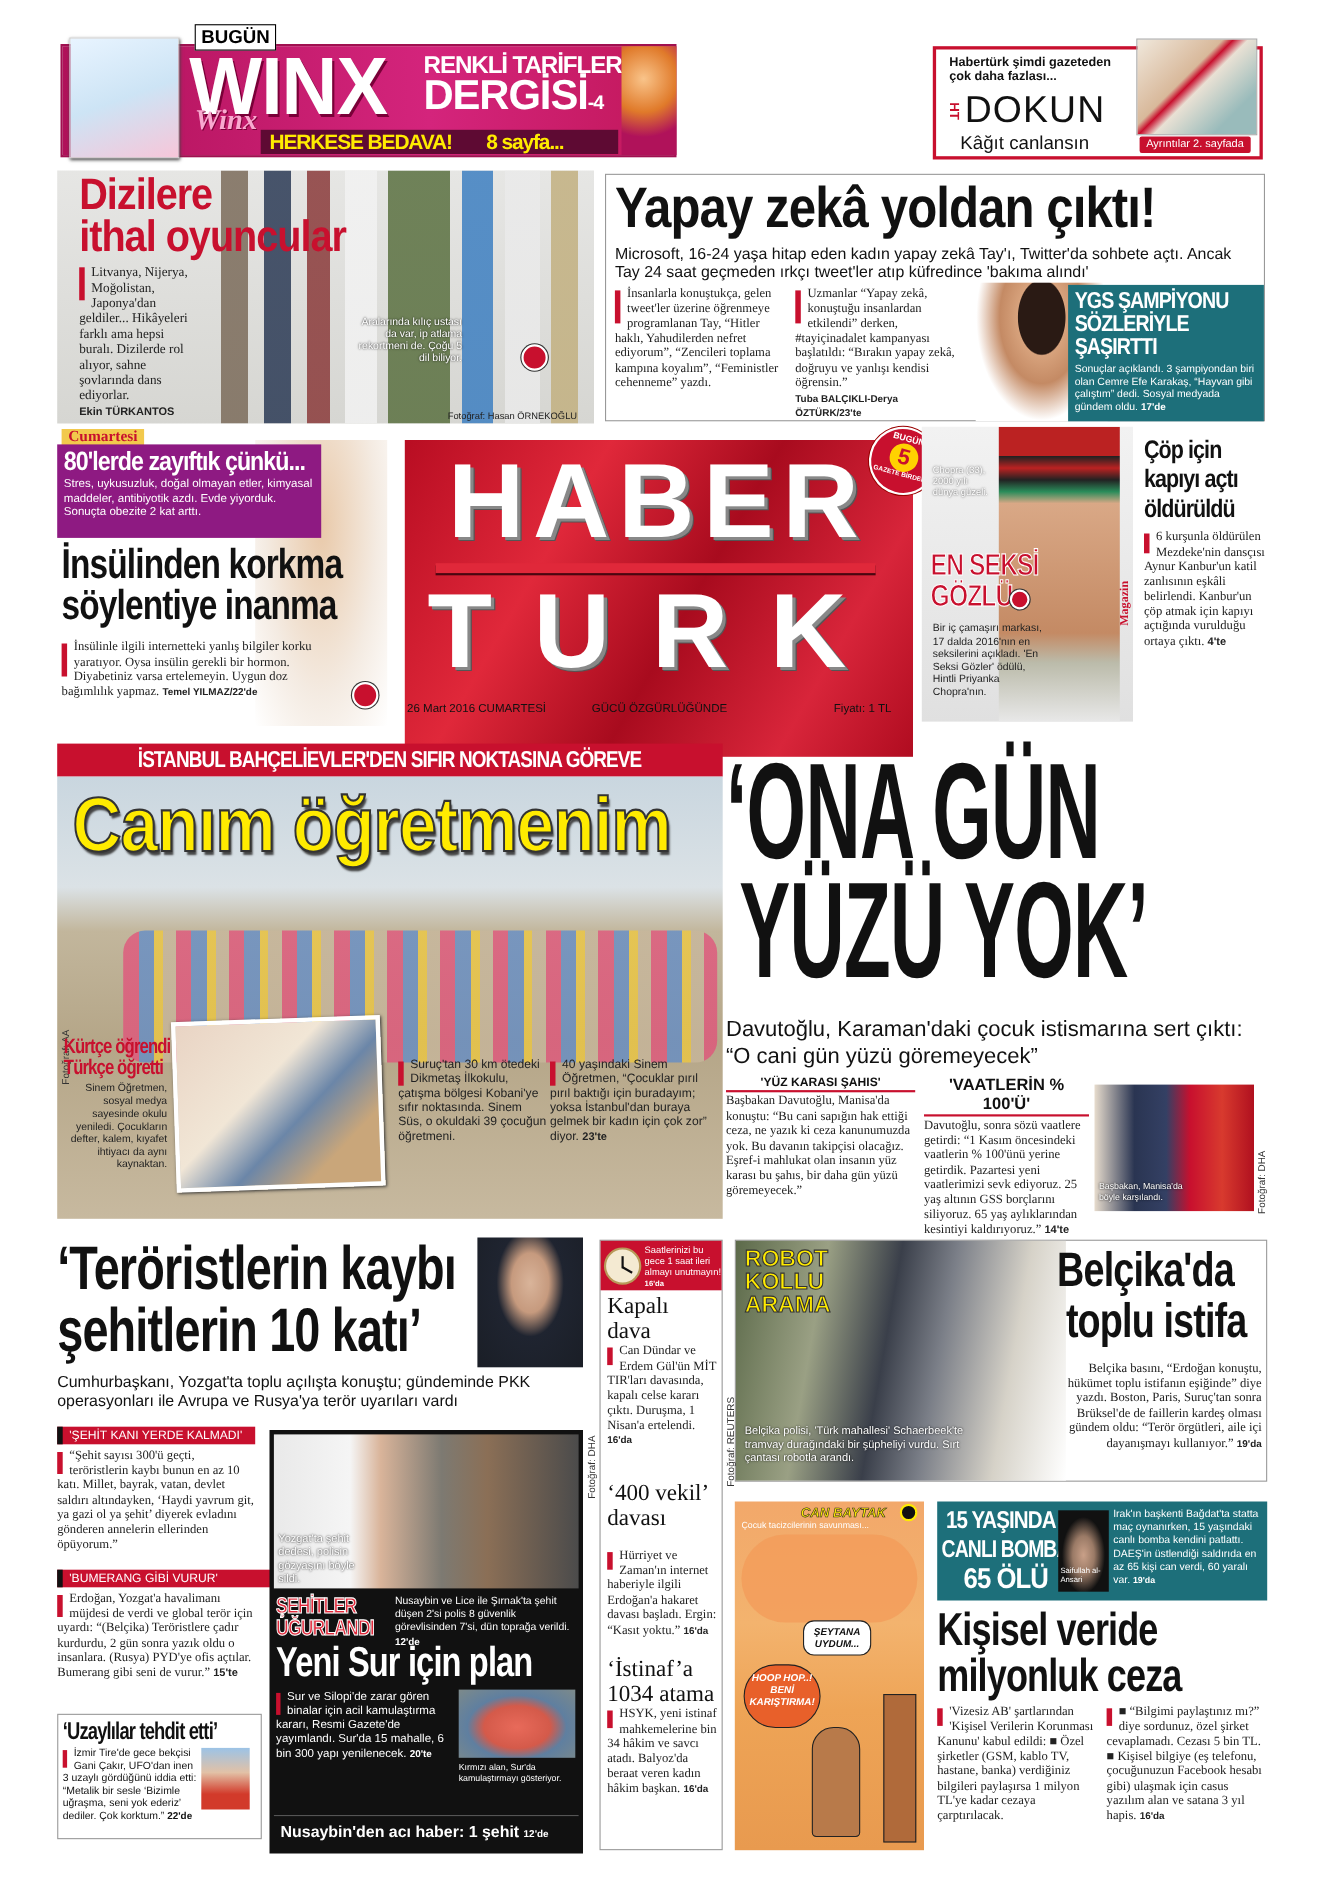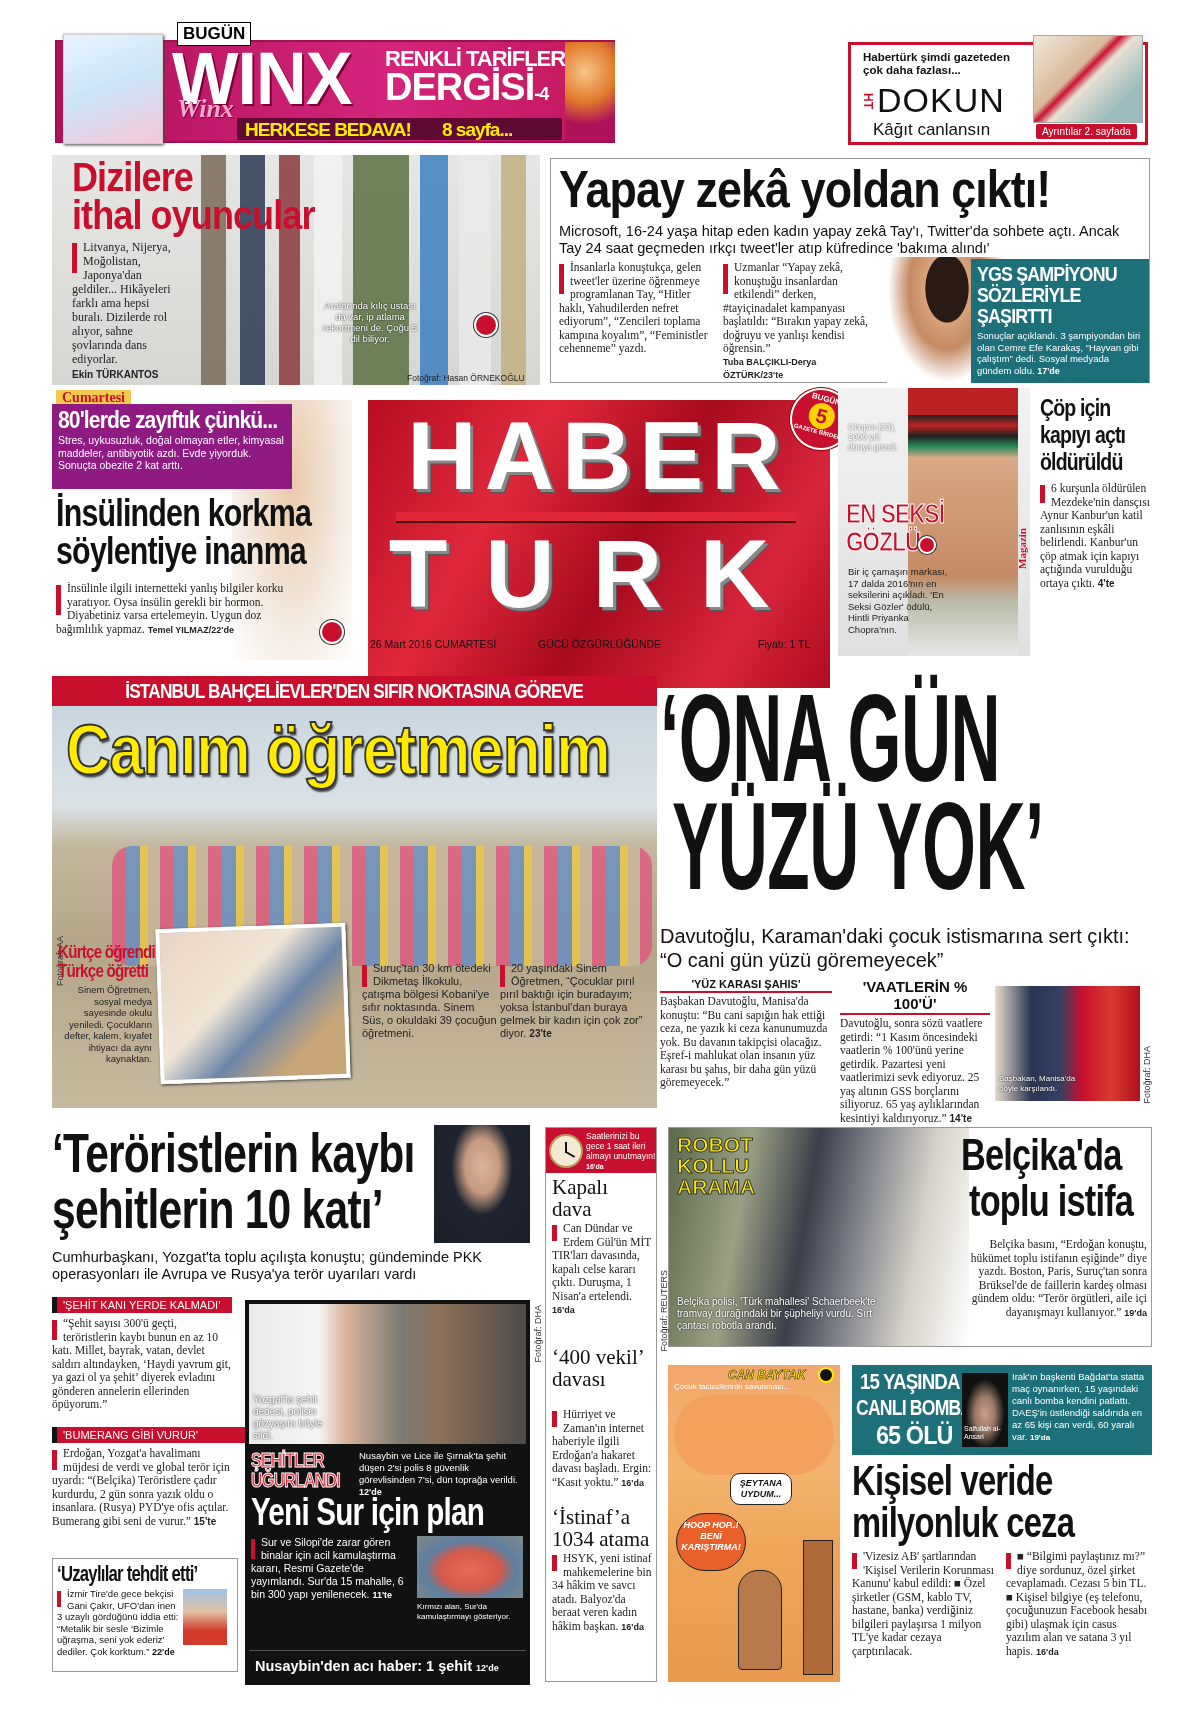--- a/index.html
+++ b/index.html
@@ -46,21 +46,21 @@
 
 <div class="abs photo" style="left:52px;top:155px;width:488px;height:230px;background:linear-gradient(180deg,#e6e6e4,#d6d6d2)">
   <div class="abs" style="left:135px;top:0;width:353px;height:230px;background:
     linear-gradient(90deg,transparent 0,transparent 4%,#7b6b5a 4%,#7b6b5a 11%,transparent 11%,transparent 15%,#2b3a55 15%,#2b3a55 22%,transparent 22%,transparent 26%,#8a3a3a 26%,#8a3a3a 32%,transparent 32%,transparent 36%,#f2f2f2 36%,#f2f2f2 44%,transparent 44%,transparent 47%,#5a7040 47%,#5a7040 63%,transparent 63%,transparent 66%,#3d7fc1 66%,#3d7fc1 74%,transparent 74%,transparent 77%,#eaeaea 77%,#eaeaea 86%,transparent 86%,transparent 89%,#c2b080 89%,#c2b080 96%,transparent 96%);opacity:.85"></div>
   <div class="abs cond" style="left:20px;top:2px;color:#c8102e;font-size:40px;line-height:40px;transform:scaleX(0.9)">Dizilere</div>
   <div class="abs cond" style="left:20px;top:40px;color:#c8102e;font-size:40px;line-height:40px;transform:scaleX(0.9)">ithal oyuncular</div>
   <div class="abs body-serif" style="left:20px;top:85px;width:110px;font-size:12px;line-height:14px">
     <span class="bar"></span><span>Litvanya, Nijerya, Moğolistan, Japonya'dan geldiler... Hikâyeleri farklı ama hepsi buralı. Dizilerde rol alıyor, sahne şovlarında dans ediyorlar.</span>
     <div class="ref" style="margin-top:2px">Ekin TÜRKANTOS</div>
   </div>
-  <div class="abs" style="left:268px;top:145px;width:100px;font-size:9.5px;color:#fff;text-align:center;text-shadow:0 0 2px #000">Aralarında kılıç ustası da var, ip atlama rekortmeni de. Çoğu 5 dil biliyor.</div>
+  <div class="abs" style="left:268px;top:132px;width:100px;font-size:9.5px;color:#fff;text-align:right;text-shadow:0 0 2px #000">Aralarında kılıç ustası da var, ip atlama rekortmeni de. Çoğu 5 dil biliyor.</div>
   <div class="abs" style="left:422px;top:158px;width:24px;height:24px;border-radius:50%;background:#c8102e;border:2px solid #fff;box-shadow:0 0 0 1px #333"></div>
   <div class="abs" style="left:355px;top:218px;font-size:8.5px;color:#222">Fotoğraf: Hasan ÖRNEKOĞLU</div>
 </div>
 
 <div class="abs" style="left:550px;top:158px;width:600px;height:225px;border:1px solid #999">
   <div class="abs cond" style="left:8px;top:2px;font-size:52px;line-height:56px;color:#111;transform:scaleX(0.86);white-space:nowrap">Yapay zekâ yoldan çıktı!</div>
   <div class="abs" style="left:8px;top:64px;width:580px;font-size:14.5px;line-height:17px;color:#111">Microsoft, 16-24 yaşa hitap eden kadın yapay zekâ Tay'ı, Twitter'da sohbete açtı. Ancak Tay 24 saat geçmeden ırkçı tweet'ler atıp küfredince 'bakıma alındı'</div>
   <div class="abs body-serif" style="left:8px;top:102px;width:155px;font-size:11.5px;line-height:13.5px">
     <span class="bar"></span><span>İnsanlarla konuştukça, gelen tweet'ler üzerine öğrenmeye programlanan Tay, “Hitler haklı, Yahudilerden nefret ediyorum”, “Zencileri toplama kampına koyalım”, “Feministler cehenneme” yazdı.</span>
   </div>
@@ -132,21 +132,21 @@
     <div class="abs cond" style="left:14px;top:8px;font-size:70px;line-height:72px;color:#ffeb00;transform:scaleX(0.88);white-space:nowrap;-webkit-text-stroke:2px #333;text-shadow:2px 3px 2px #444">Canım öğretmenim</div>
     <div class="abs credit" style="left:3px;top:230px">Fotoğraf: AA</div>
     <div class="abs" style="left:106px;top:220px;width:190px;height:155px;background:linear-gradient(135deg,#e9d4c4,#f1e6d6 40%,#6b86a8 60%,#c9a67a 80%);border:4px solid #fff;box-shadow:1px 1px 3px #333;transform:rotate(-2deg)"></div>
     <div class="abs cond" style="left:6px;top:236px;font-size:19px;line-height:20px;color:#c8102e;transform:scaleX(0.8);white-space:nowrap">Kürtçe öğrendi</div>
     <div class="abs cond" style="left:6px;top:255px;font-size:19px;line-height:20px;color:#c8102e;transform:scaleX(0.8);white-space:nowrap">Türkçe öğretti</div>
     <div class="abs" style="left:2px;top:278px;width:98px;text-align:right;font-size:9.5px;line-height:11.5px;color:#222">Sinem Öğretmen, sosyal medya sayesinde okulu yeniledi. Çocukların defter, kalem, kıyafet ihtiyacı da aynı kaynaktan.</div>
     <div class="abs body-sans" style="left:310px;top:256px;width:135px;font-size:11px;line-height:13px">
       <span class="bar" style="height:22px"></span><span>Suruç'tan 30 km ötedeki Dikmetaş İlkokulu, çatışma bölgesi Kobani'ye sıfır noktasında. Sinem Süs, o okuldaki 39 çocuğun öğretmeni.</span>
     </div>
     <div class="abs body-sans" style="left:448px;top:256px;width:150px;font-size:11px;line-height:13px">
-      <span class="bar" style="height:22px"></span><span>20 yaşındaki Sinem Öğretmen, “Çocuklar pırıl pırıl baktığı için buradayım; yoksa İstanbul'dan buraya gelmek bir kadın için çok zor” diyor.</span> <span class="ref">23'te</span>
+      <span class="bar" style="height:22px"></span><span>40 yaşındaki Sinem Öğretmen, “Çocuklar pırıl pırıl baktığı için buradayım; yoksa İstanbul'dan buraya gelmek bir kadın için çok zor” diyor.</span> <span class="ref">23'te</span>
     </div>
   </div>
 </div>
 
 <div class="abs" style="left:660px;top:676px;width:492px;height:432px">
   <div class="abs cond" style="left:0;top:0;font-size:124px;line-height:124px;transform:scaleX(0.56);white-space:nowrap">‘ONA GÜN</div>
   <div class="abs cond" style="left:12px;top:108px;font-size:124px;line-height:124px;transform:scaleX(0.56);white-space:nowrap">YÜZÜ YOK’</div>
   <div class="abs" style="left:0;top:248px;width:490px;font-size:20px;line-height:24px;color:#111">Davutoğlu, Karaman'daki çocuk istismarına sert çıktı: “O cani gün yüzü göremeyecek”</div>
   <div class="abs" style="left:0;top:302px;width:172px">
     <div style="font-weight:bold;font-size:11px;text-align:center;border-bottom:2px solid #c8102e;padding-bottom:1px">'YÜZ KARASI ŞAHIS'</div>
@@ -192,21 +192,21 @@
 
 <div class="abs" style="left:245px;top:1300px;width:285px;height:385px;background:#111">
   <div class="abs photo" style="left:4px;top:4px;width:277px;height:140px;background:linear-gradient(90deg,#e9e9e9 0,#f5f5f5 25%,#d9b49a 35%,#7d7a72 55%,#8b6f56 70%,#4b4b4b 100%)">
     <div class="abs" style="left:4px;top:90px;width:72px;font-size:10px;line-height:12px;color:#fff;text-shadow:0 0 2px #000">Yozgat'ta şehit dedesi, polisin gözyaşını böyle sildi.</div>
   </div>
   <div class="abs cond" style="left:6px;top:150px;font-size:20px;line-height:20px;color:#e0283a;transform:scaleX(0.8);-webkit-text-stroke:1px #fff">ŞEHİTLER</div>
   <div class="abs cond" style="left:6px;top:170px;font-size:20px;line-height:20px;color:#e0283a;transform:scaleX(0.8);-webkit-text-stroke:1px #fff">UĞURLANDI</div>
   <div class="abs" style="left:114px;top:150px;width:168px;font-size:9.5px;line-height:12px;color:#fff"><span>Nusaybin ve Lice ile Şırnak'ta şehit düşen 2'si polis 8 güvenlik görevlisinden 7'si, dün toprağa verildi.</span> <span class="ref" style="font-size:9px">12'de</span></div>
   <div class="abs cond" style="left:6px;top:192px;font-size:38px;line-height:40px;color:#fff;transform:scaleX(0.78);white-space:nowrap">Yeni Sur için plan</div>
   <div class="abs" style="left:6px;top:236px;width:160px;font-size:10.5px;line-height:13px;color:#fff">
-    <span class="bar" style="height:20px;width:4px"></span><span>Sur ve Silopi'de zarar gören binalar için acil kamulaştırma kararı, Resmi Gazete'de yayımlandı. Sur'da 15 mahalle, 6 bin 300 yapı yenilenecek.</span> <span class="ref" style="font-size:9px">11'te</span>
+    <span class="bar" style="height:20px;width:4px"></span><span>Sur ve Silopi'de zarar gören binalar için acil kamulaştırma kararı, Resmi Gazete'de yayımlandı. Sur'da 15 mahalle, 6 bin 300 yapı yenilenecek.</span> <span class="ref" style="font-size:9px">20'te</span>
   </div>
   <div class="abs" style="left:172px;top:236px;width:106px;height:62px;background:radial-gradient(ellipse at 50% 55%,#e86a5a 0,#d45a4a 40%,#5f7fa0 60%,#7d8a8a 100%)"></div>
   <div class="abs" style="left:172px;top:302px;width:110px;font-size:8px;line-height:10px;color:#fff">Kırmızı alan, Sur'da kamulaştırmayı gösteriyor.</div>
   <div class="abs" style="left:4px;top:350px;width:277px;height:30px;border-top:1px solid #555;color:#fff;font-weight:bold;font-size:14.5px;line-height:30px;padding-left:6px"><span>Nusaybin'den acı haber: 1 şehit</span> <span class="ref" style="font-size:9px">12'de</span></div>
 </div>
 
 <div class="abs" style="left:545px;top:1127px;width:112px;height:555px;border:1px solid #999">
   <div class="abs" style="left:0;top:0;width:110px;height:45px;background:#c8102e">
     <div class="abs" style="left:3px;top:6px;width:34px;height:34px;border-radius:50%;background:#f4ead2;border:2px solid #b89a5a">
       <div class="abs" style="left:14px;top:6px;width:2px;height:11px;background:#111"></div>

